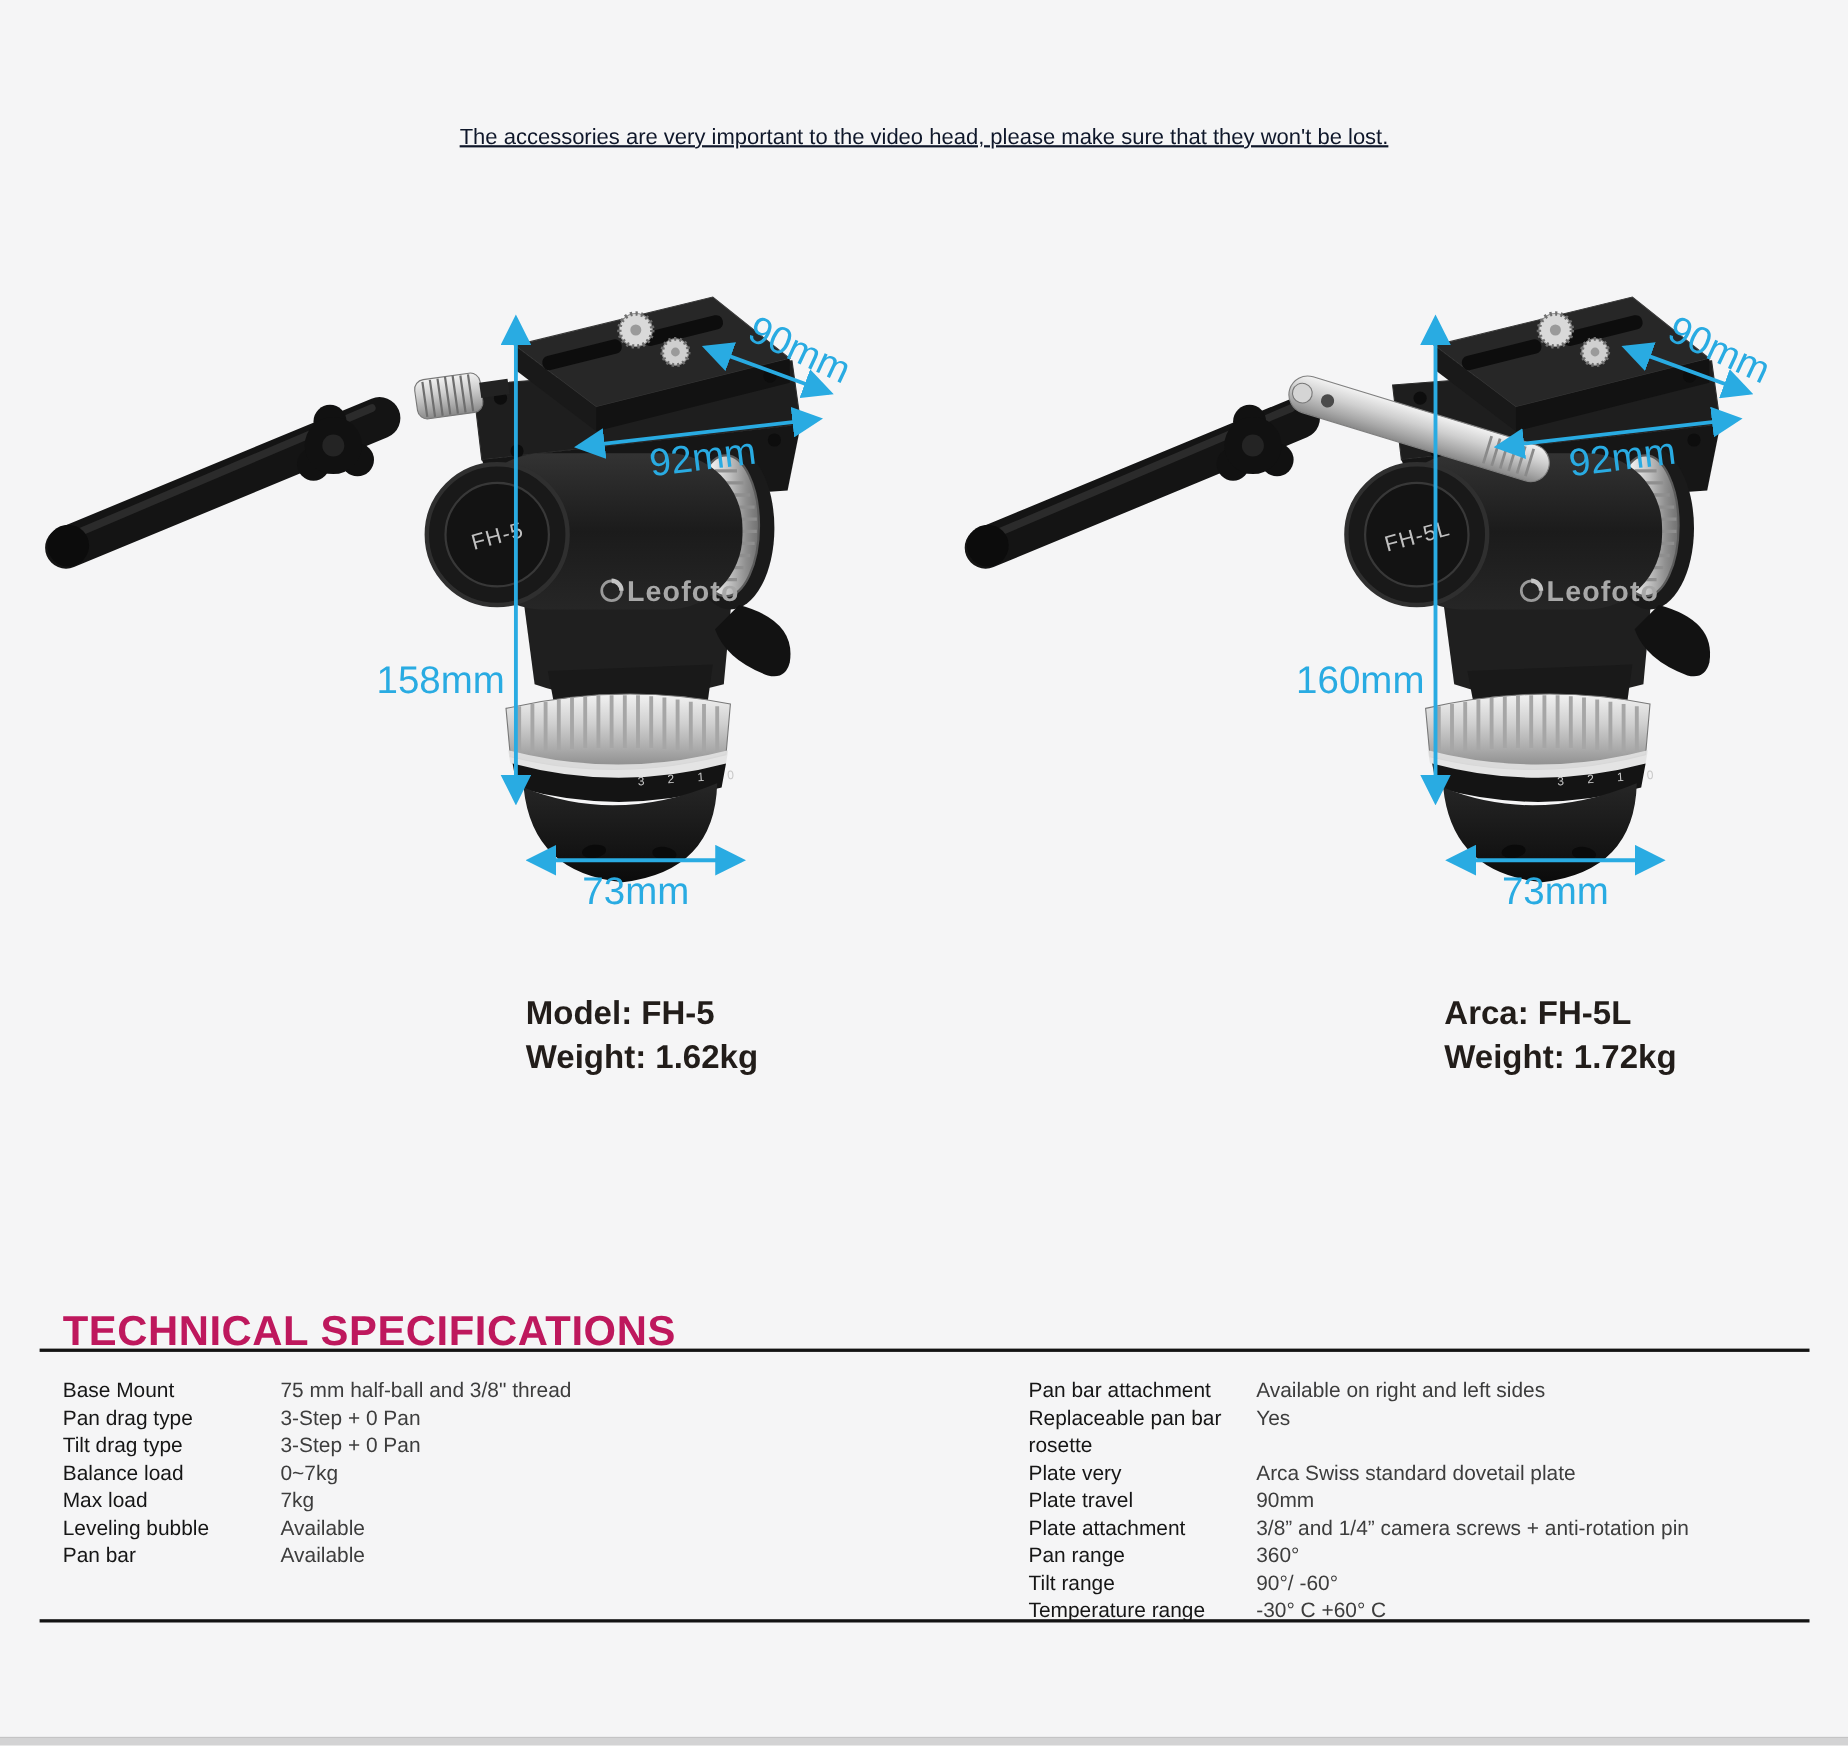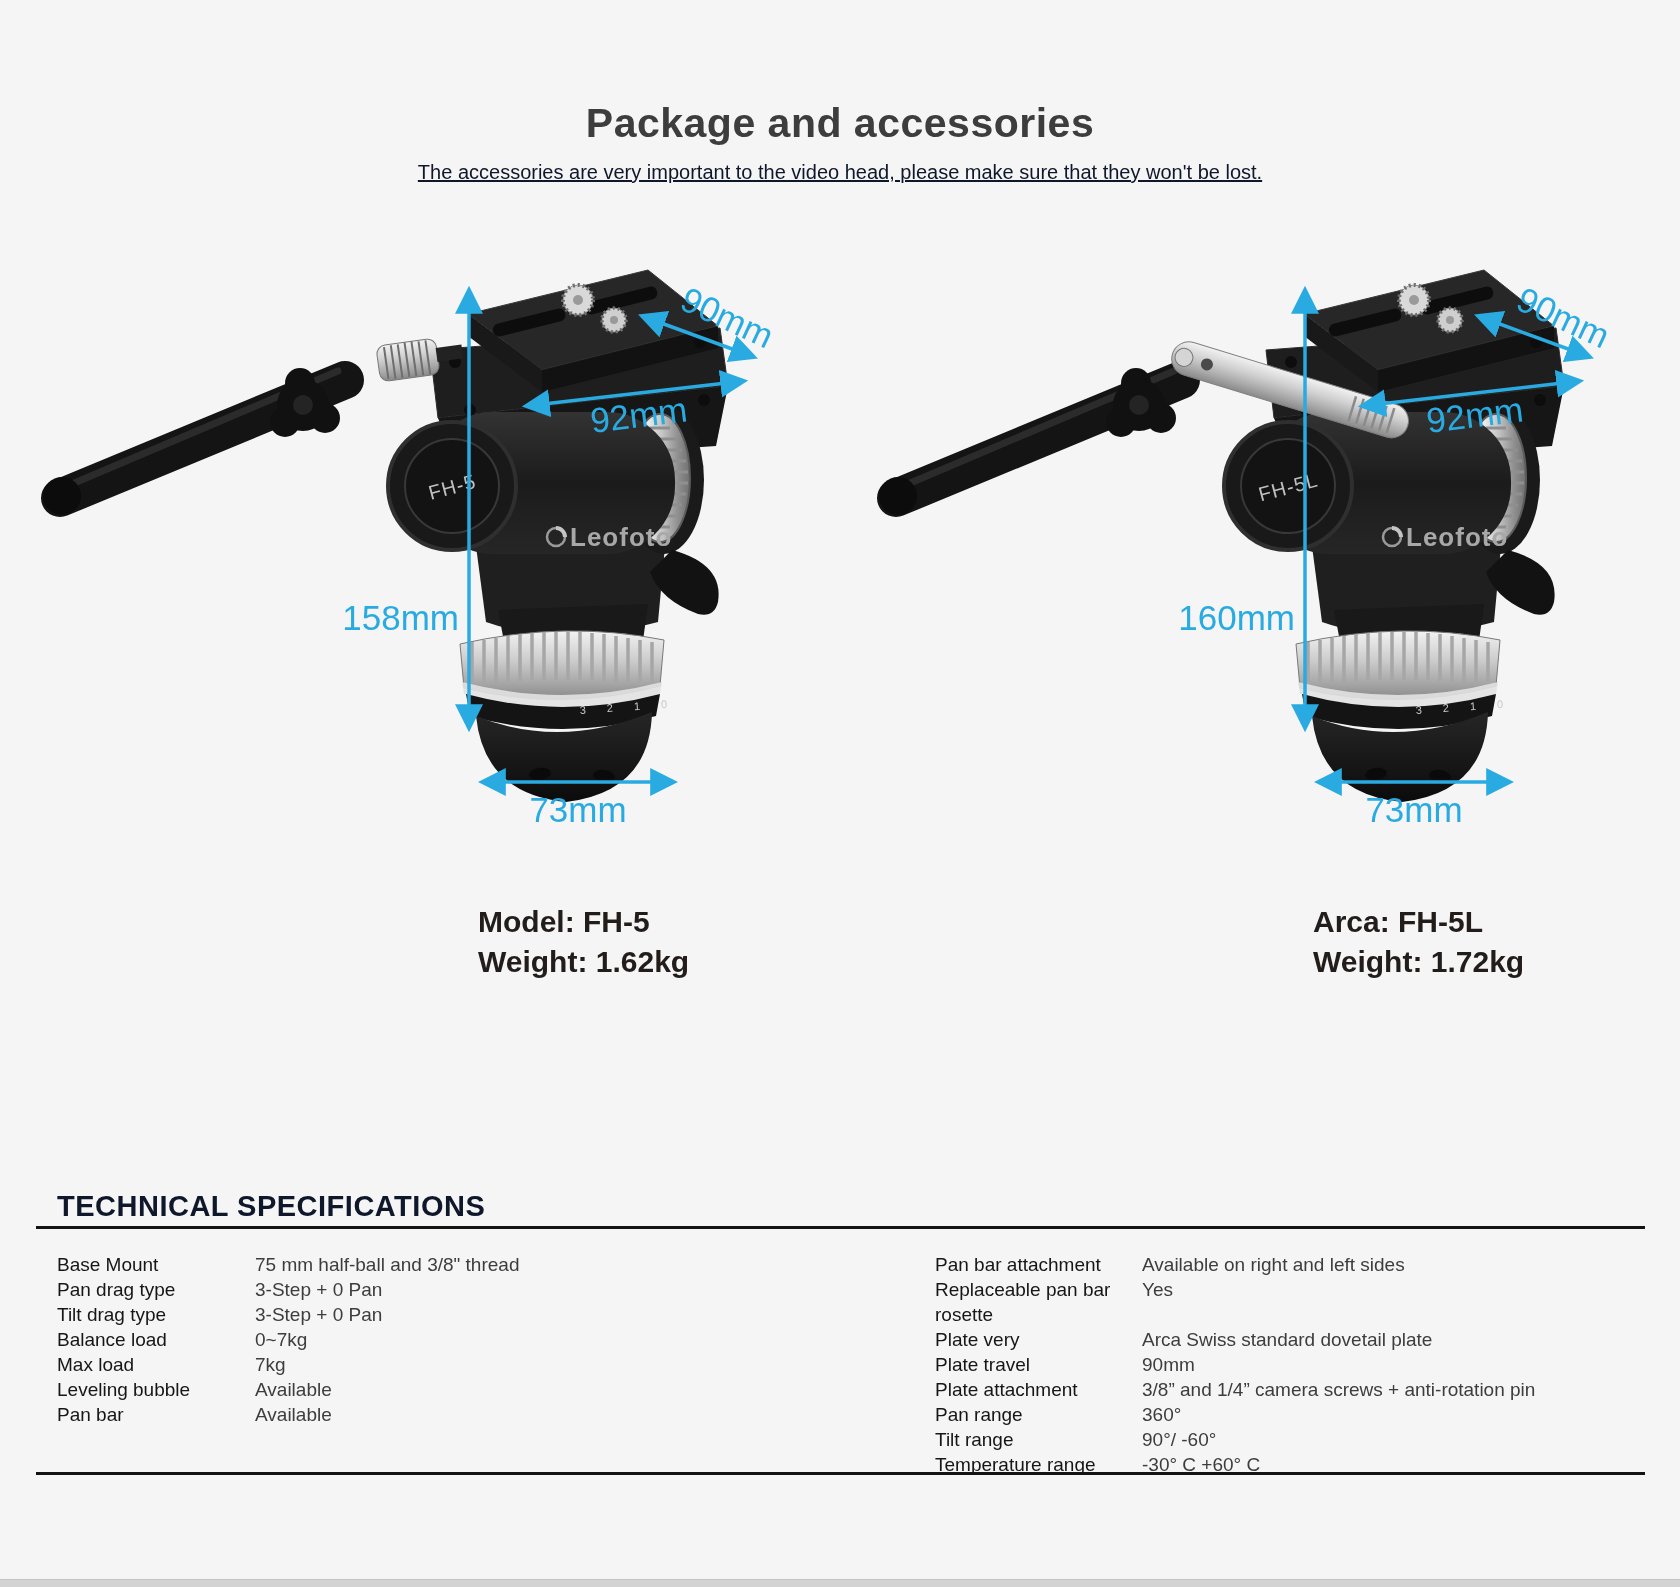--- a/index.html
+++ b/index.html
@@ -18,41 +18,40 @@
   .dim-text{fill:#29abe2;font-size:35px;font-family:"Liberation Sans",sans-serif;}
   .dim-line{stroke:#29abe2;stroke-width:3.5;fill:none;}
   .disc-label{fill:#c0c0c0;font-size:20px;letter-spacing:1px;font-family:"Liberation Sans",sans-serif;}
   .brand-text{fill:#a8a8a8;font-size:26px;font-weight:bold;letter-spacing:1px;font-family:"Liberation Sans",sans-serif;}
   .scale-text{fill:#c9c9c9;font-size:11px;letter-spacing:9px;font-family:"Liberation Sans",sans-serif;}
   
   .model-info{position:absolute;top:902px;font-size:30px;font-weight:bold;color:#221d1a;line-height:40px;}
   .model-info.left{left:478px;}
   .model-info.right{left:1313px;}
   
-  .specs-title{position:absolute;left:57px;top:1190px;margin:0;font-size:29px;font-weight:bold;color:#0f172a;letter-spacing:0.5px;}
+  .specs-title{position:absolute;left:57px;top:1190px;margin:0;font-size:38px;font-weight:bold;color:#be185d;letter-spacing:0.5px;}
   .rule{position:absolute;left:36px;width:1609px;height:3px;background:#131313;}
   .rule.top{top:1226px;}
   .rule.bottom{top:1472px;}
   .spec-col{position:absolute;top:1252px;}
   .spec-col-left{left:57px;width:820px;}
   .spec-col-right{left:935px;width:710px;}
   .spec-row{display:flex;line-height:25px;font-size:19px;}
   .spec-col-left .spec-label{width:198px;flex:0 0 198px;}
   .spec-col-right .spec-label{width:207px;flex:0 0 207px;}
   .spec-label{font-weight:normal;color:#161616;}
   .spec-value{color:#3d3d3d;}
   .bottom-strip{position:absolute;left:0;bottom:0;width:100%;height:7px;background:#d3d3d4;border-top:1px solid #c4c4c5;}
 </style>
 </head>
 <body>
 
 <div class="page">
 
   <div class="hdr">
-    <h1>Package and accessories</h1>
     <p>The accessories are very important to the video head, please make sure that they won't be lost.</p>
   </div>
 
   <svg class="product-svg left" viewBox="0 0 780 580">
     <defs>
       <linearGradient id="bodyG" x1="0" y1="0" x2="0" y2="1">
         <stop offset="0" stop-color="#333333"></stop>
           <stop offset="0.5" stop-color="#1b1b1b"></stop>
           <stop offset="1" stop-color="#262626"></stop>
       </linearGradient>

